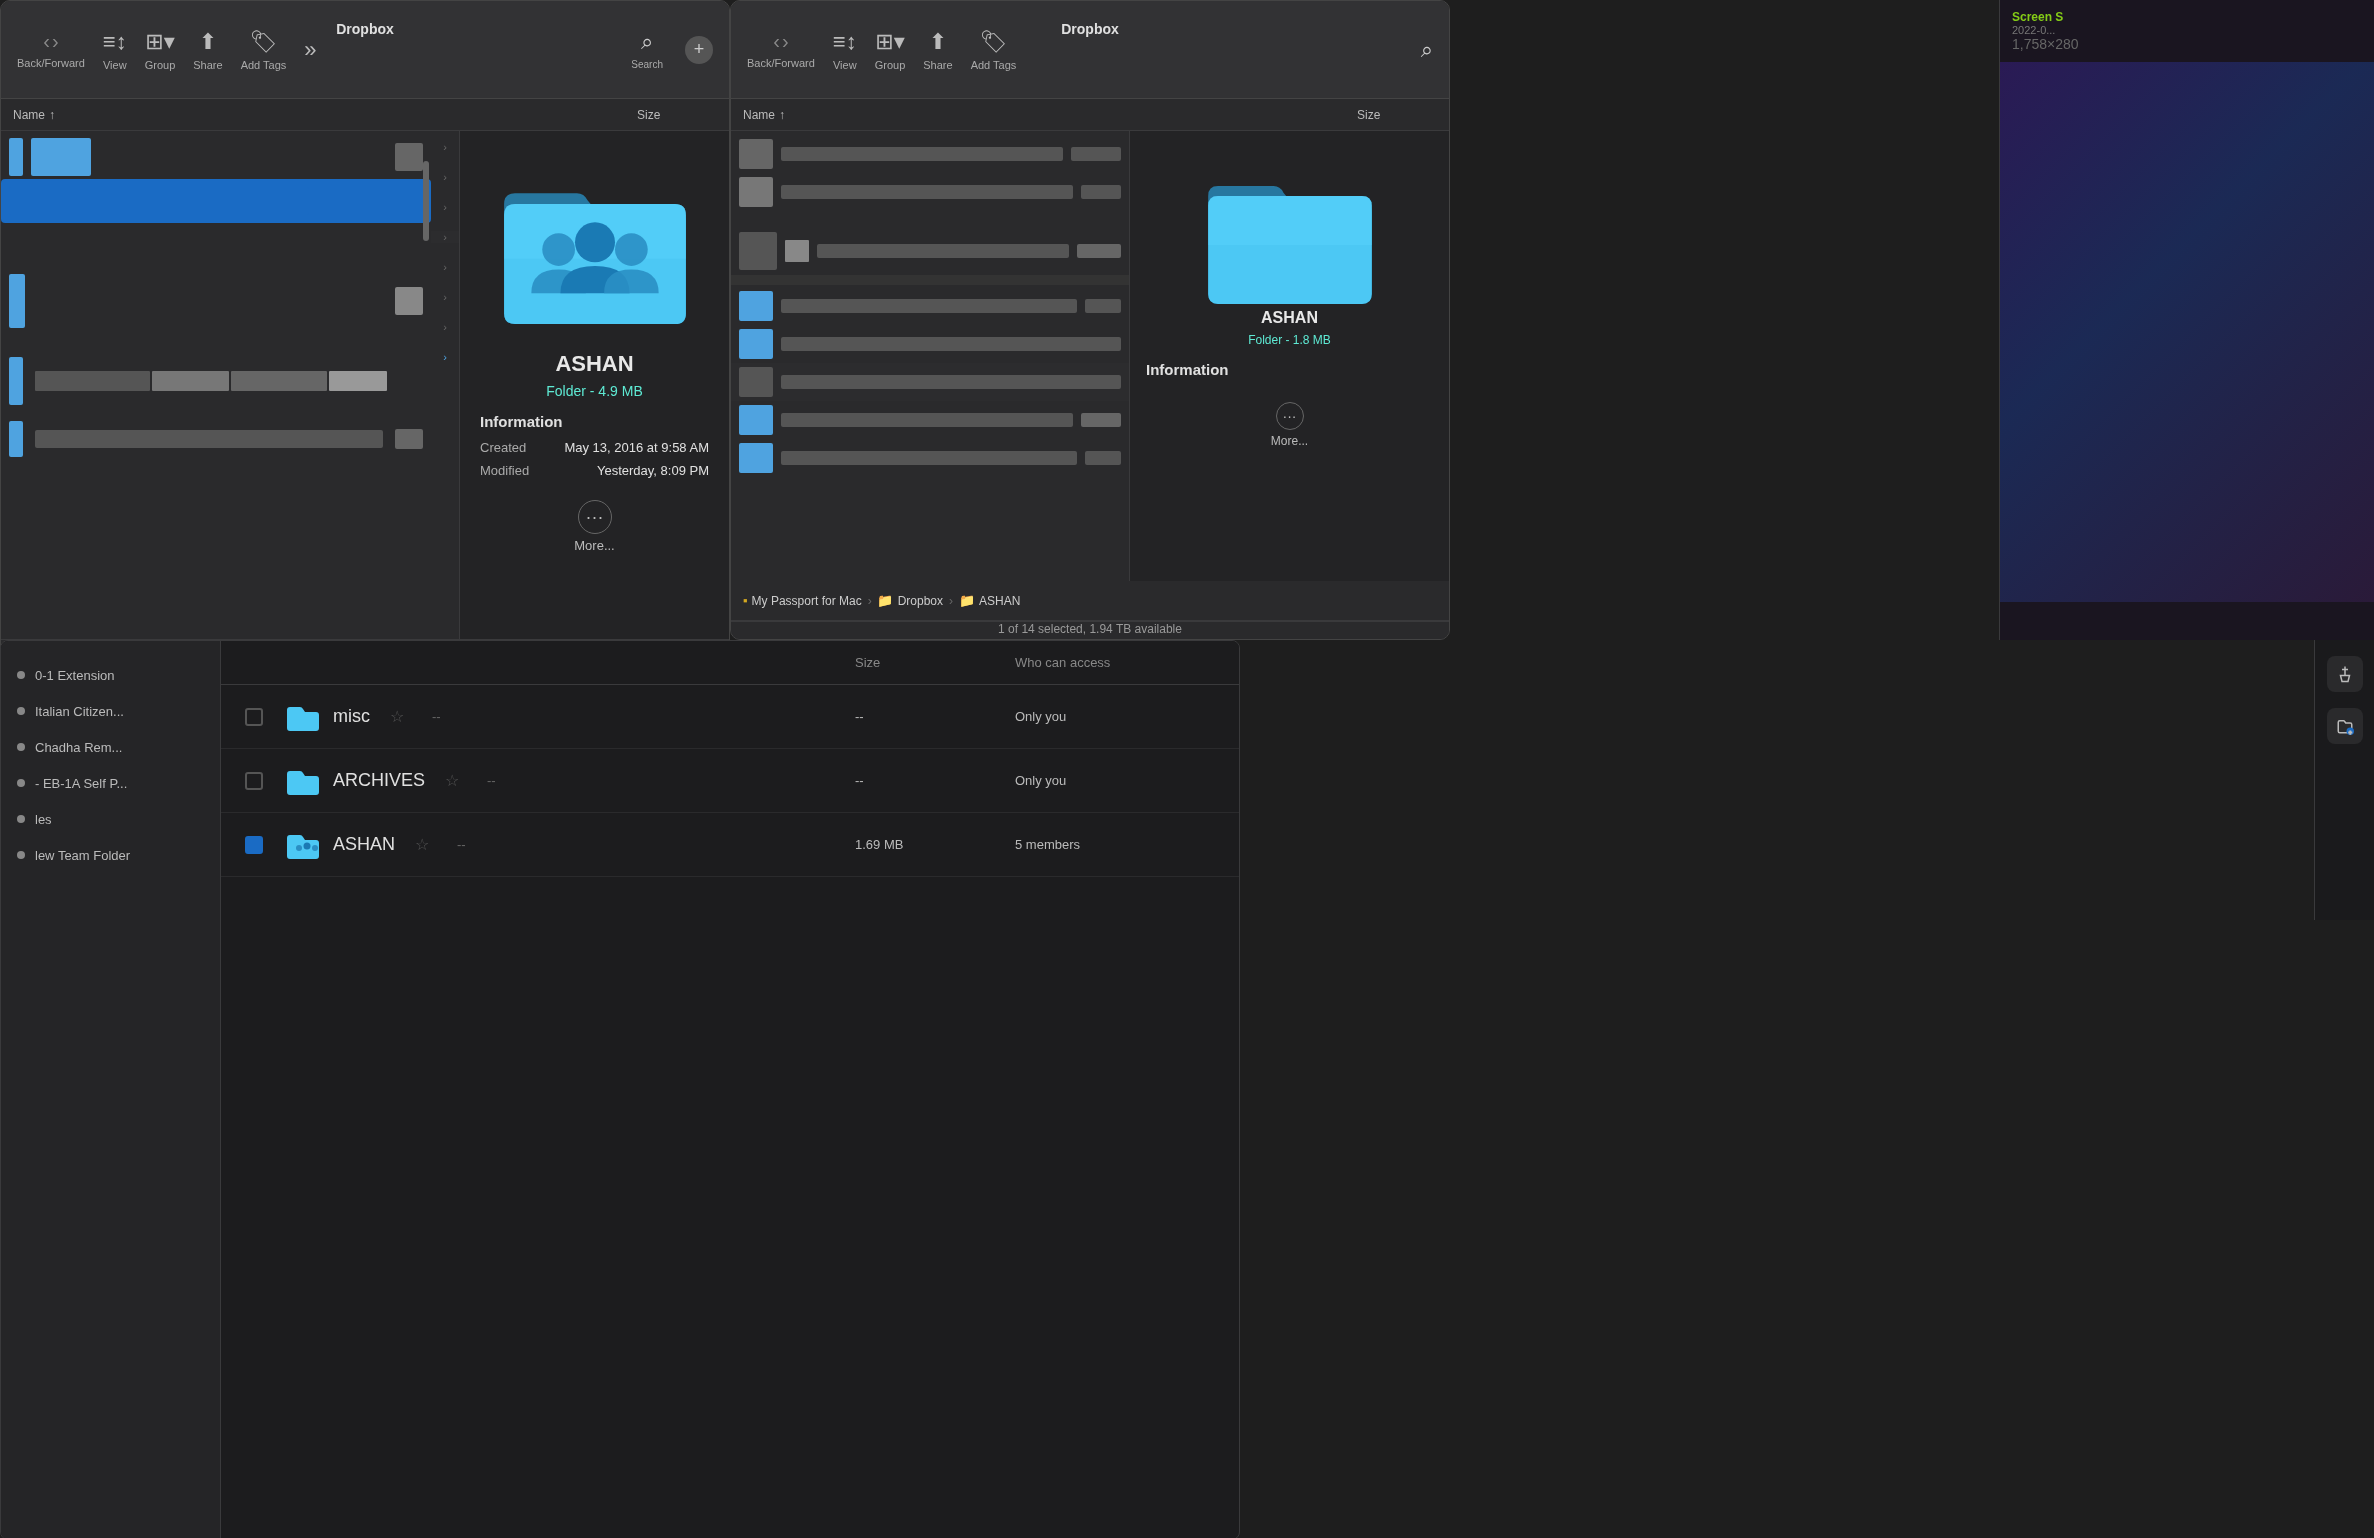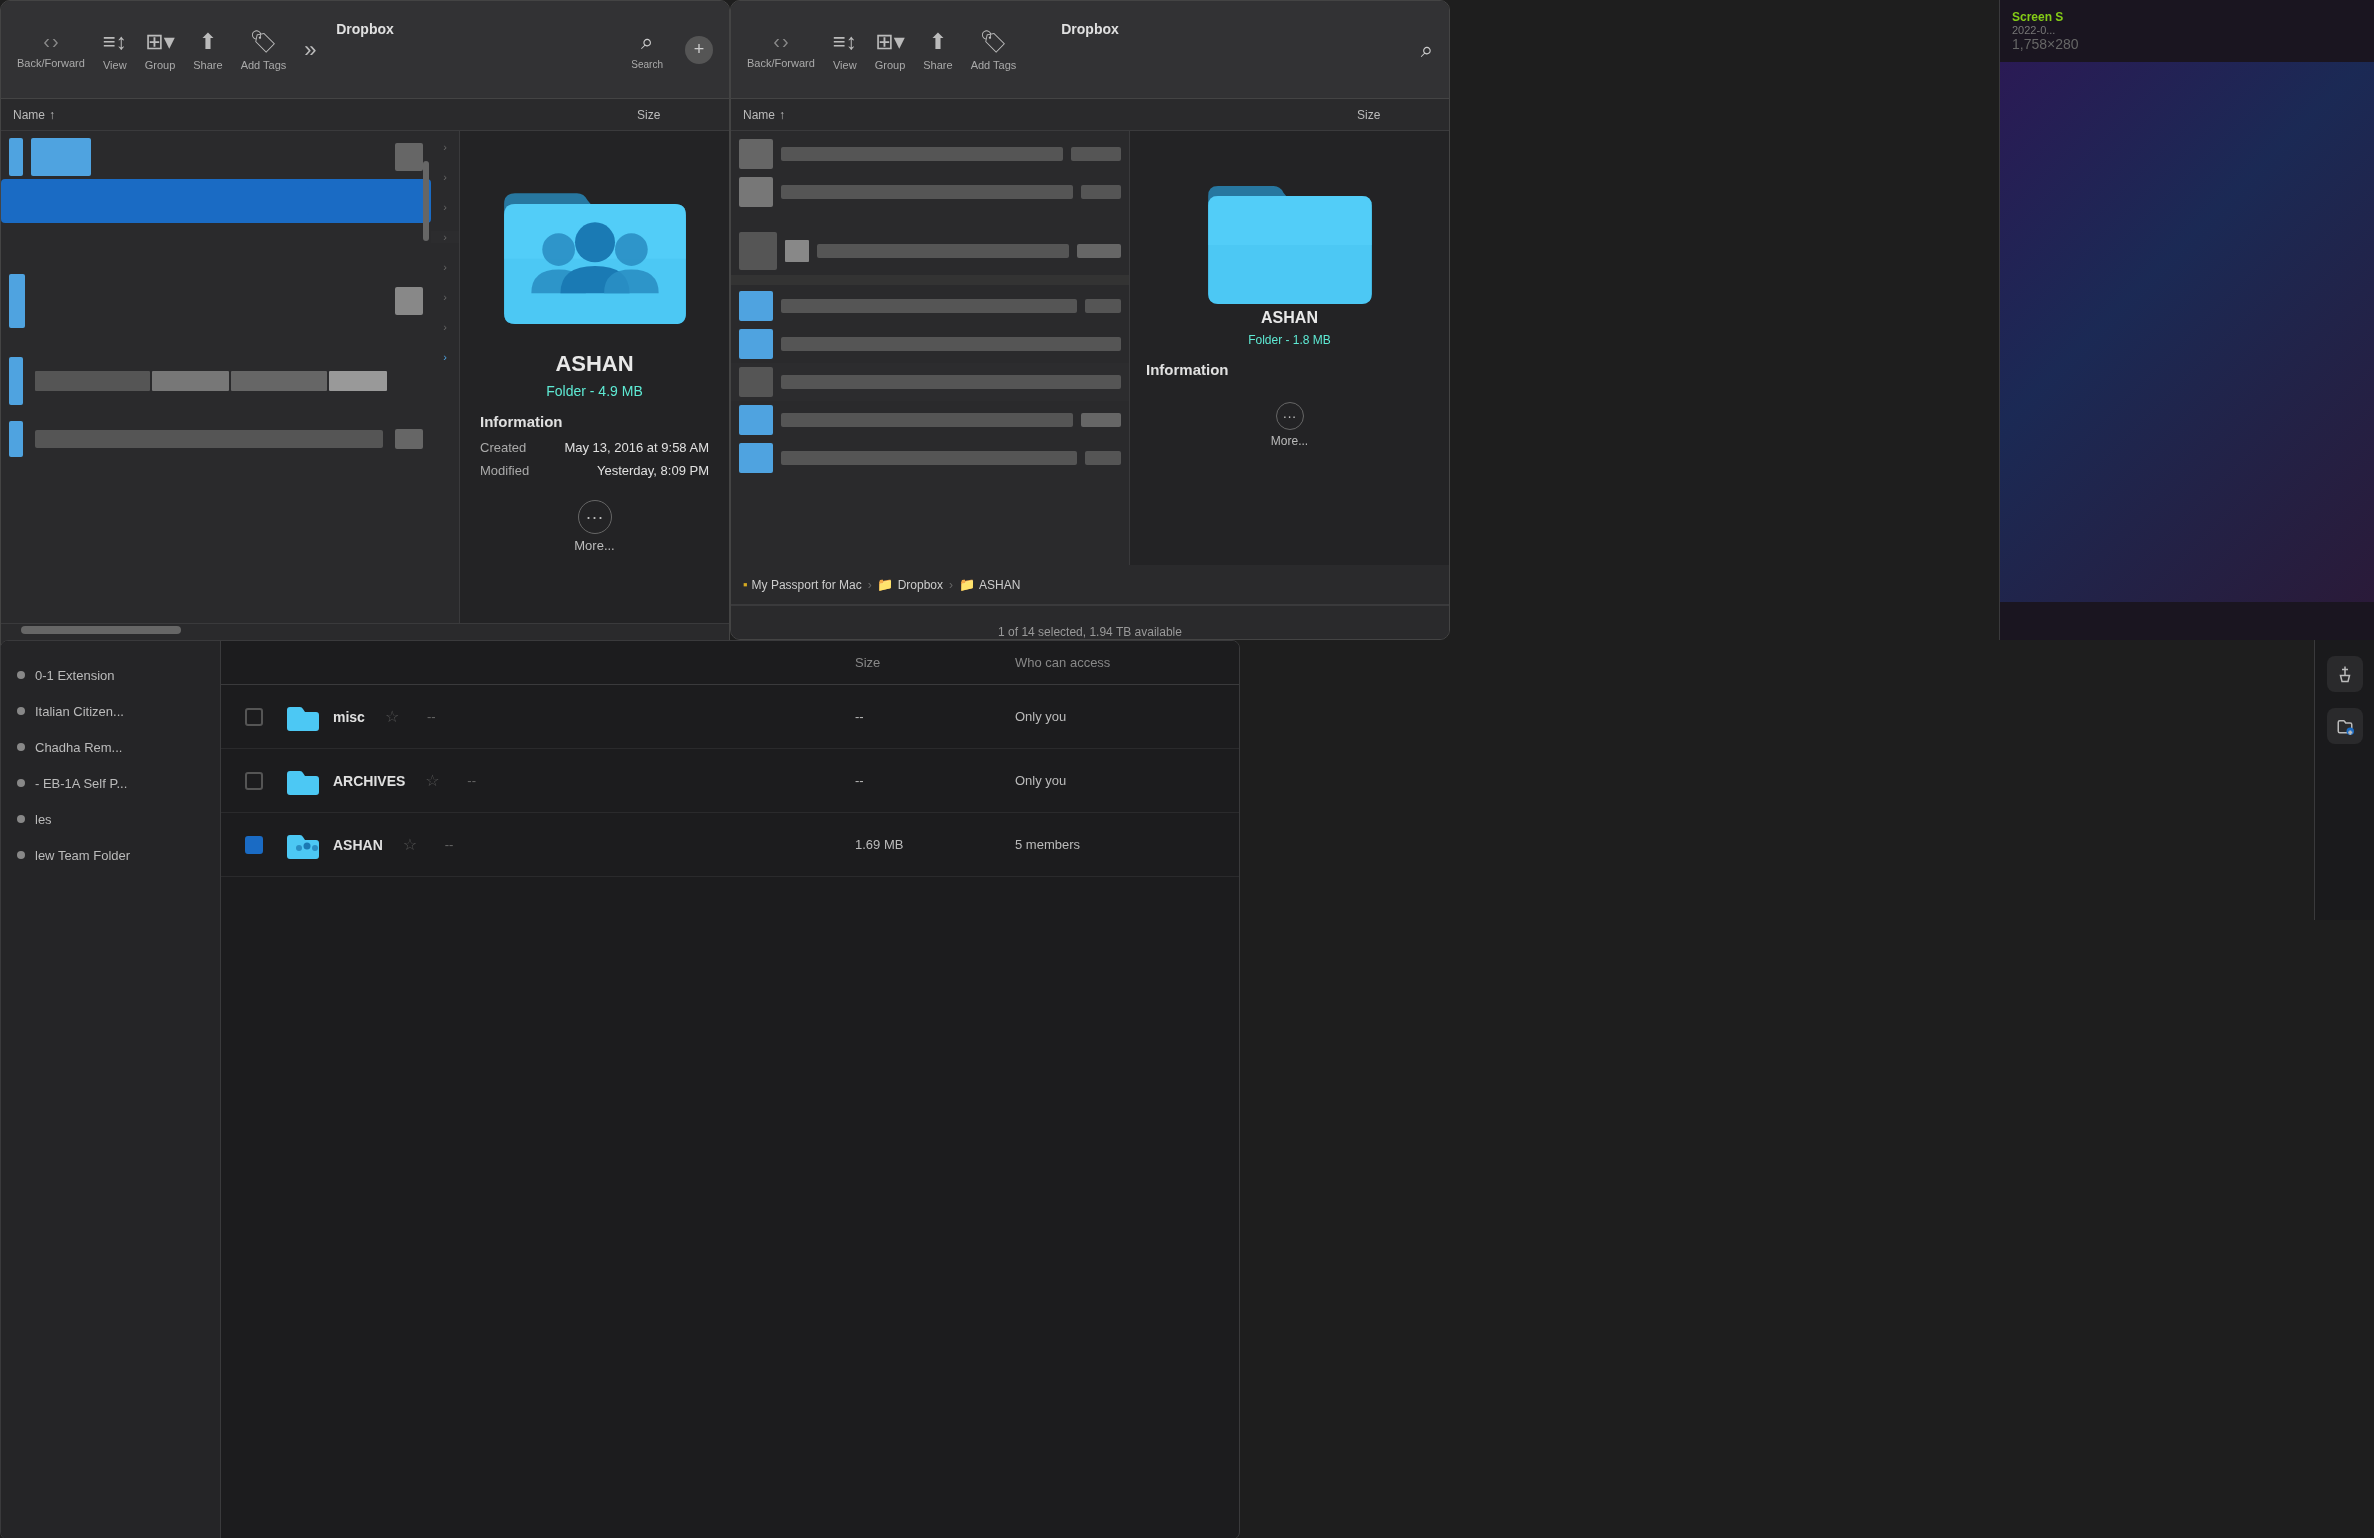--- a/index.html
+++ b/index.html
@@ -282,25 +282,25 @@
       color: #bbb;
       font-size: 18px;
     }
     .more-label {
       font-size: 13px;
       color: #bbb;
     }
 
     
     .status-bar {
-      height: 34px;
+      height: 18px;
       background: #2a2a2c;
       border-top: 1px solid #3a3a3c;
       display: flex;
-      align-items: flex-end;
+      align-items: flex-start;
       justify-content: center;
       font-size: 12px;
       color: #999;
       flex-shrink: 0;
     }
 
     
     .h-scroll {
       height: 12px;
       background: #2a2a2c;
@@ -425,23 +425,23 @@
     }
     .td-folder-icon {
       width: 36px;
       height: 30px;
     }
     .td-folder-icon svg {
       width: 100%;
       height: 100%;
     }
     .td-name-text {
-      font-size: 14px;
+      font-size: 18px;
       color: #e0e0e0;
-      font-weight: 700;
+      font-weight: 400;
     }
     .td-star {
       width: 30px;
       font-size: 16px;
       color: #555;
       cursor: pointer;
       margin-left: 8px;
     }
     .td-dash {
       width: 50px;

